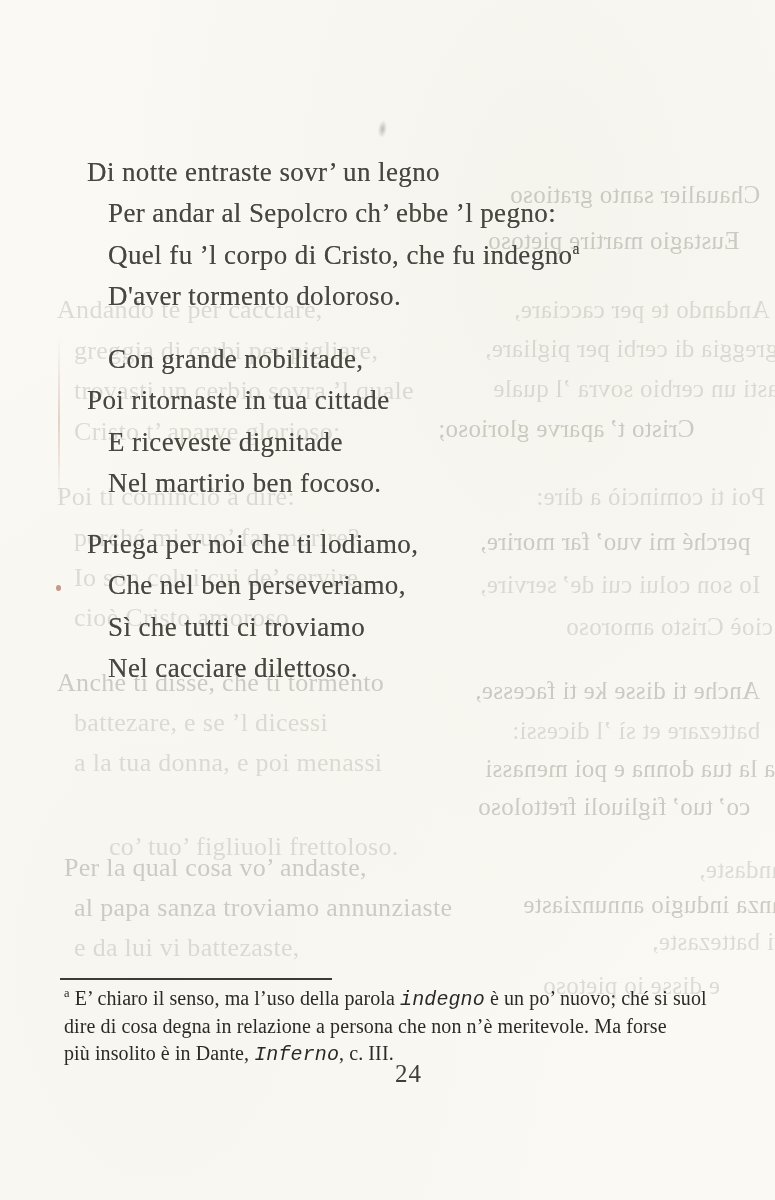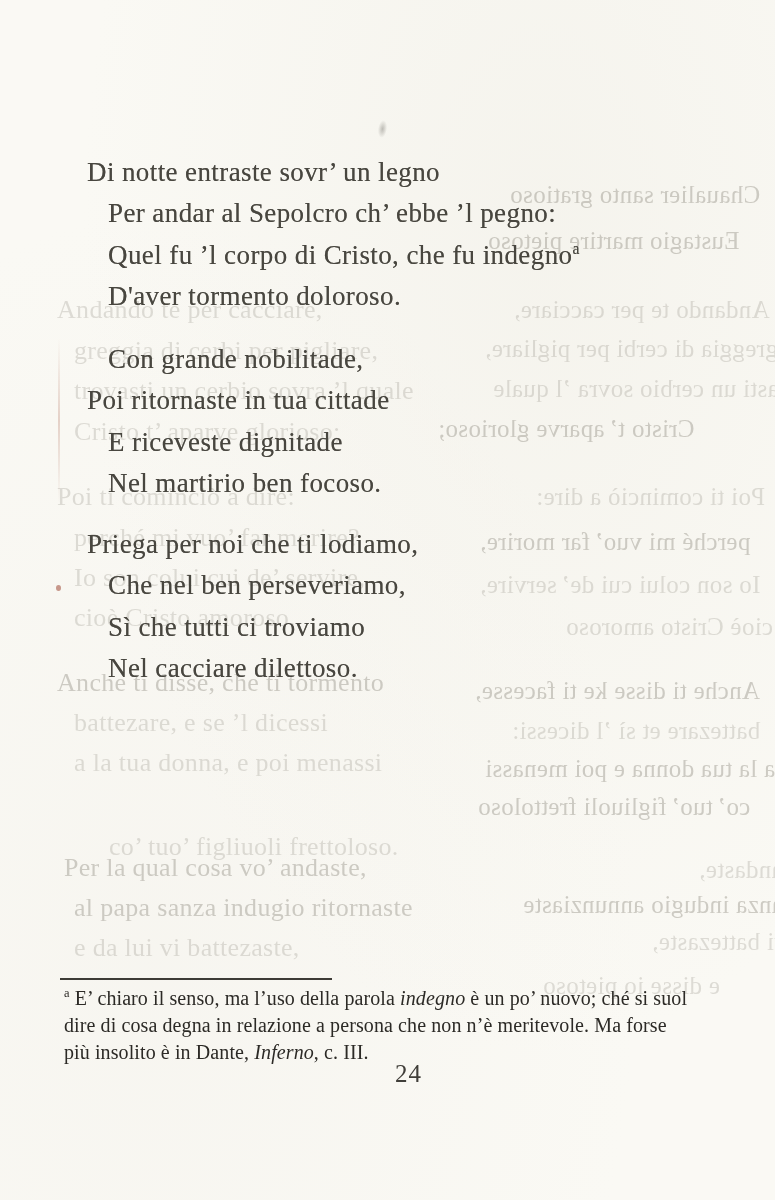--- a/index.html
+++ b/index.html
@@ -48,21 +48,21 @@
   .footnote{
     position:absolute;left:64px;top:985px;width:660px;
     color:#2c2a26;
   }
   .footnote-line{
     font-size:20px;
     line-height:27px;
     letter-spacing:0.1px;
     white-space:nowrap;
   }
-  .footnote-line i{font-style:italic;}
+  .footnote-line i{font-style:italic;font-family:Liberation Mono, monospace;}
   .footnote-line sup{font-size:62%;line-height:0;vertical-align:super;}
   
   .page-number{
     position:absolute;left:0;top:1060px;width:100%;
     text-align:center;
     font-size:25px;color:#403e39;letter-spacing:1px;padding-left:21px;
   }
   
   .smudge-top{
     position:absolute;left:378px;top:120px;width:9px;height:18px;
@@ -94,21 +94,21 @@
       <div class="ghost" style="left: 74px; top: 417px;">Cristo t’ aparve glorioso;</div>
       <div class="ghost" style="left: 57px; top: 482px;">Poi ti cominciò a dire:</div>
       <div class="ghost" style="left: 74px; top: 523px; text-align: right;">perché mi vuo’ far morire?</div>
       <div class="ghost" style="left: 74px; top: 563px;">Io son colui cui de’ servire,</div>
       <div class="ghost" style="left: 74px; top: 603px;">cioè Cristo amoroso.</div>
       <div class="ghost dark" style="left: 57px; top: 668px;">Anche ti disse, che ti tormento</div>
       <div class="ghost" style="left: 74px; top: 708px;">battezare, e se ’l dicessi</div>
       <div class="ghost" style="left: 74px; top: 748px; text-align: right;">a la tua donna, e poi menassi</div>
       <div class="ghost" style="left: 74px; top: 832px; margin-left: 35px;">co’ tuo’ figliuoli frettoloso.</div>
       <div class="ghost dark" style="left: 64px; top: 853px;">Per la qual cosa vo’ andaste,</div>
-      <div class="ghost dark" style="left: 74px; top: 893px;">al papa sanza indugio ritornaste</div>
+      <div class="ghost dark" style="left: 74px; top: 893px;">al papa sanza troviamo annunziaste</div>
       <div class="ghost" style="left: 74px; top: 933px;">e da lui vi battezaste,</div>
     </div>
   <div id="ghost-mirrored">
       <div class="ghost mir dark" style="right: 15px; top: 181px;">Chaualier santo gratioso</div>
       <div class="ghost mir dark" style="right: 35px; top: 227px;">Eustagio martire pietoso</div>
       <div class="ghost mir" style="right: 5px; top: 296px;">Andando te per cacciare,</div>
       <div class="ghost mir" style="right: -3px; top: 335px;">greggia di cerbi per pigliare,</div>
       <div class="ghost mir" style="right: -45px; top: 375px;">trovasti un cerbio sovra ’l quale</div>
       <div class="ghost mir dark" style="right: 80px; top: 415px;">Cristo t’ aparve glorioso;</div>
       <div class="ghost mir" style="right: 10px; top: 483px;">Poi ti cominciò a dire:</div>

